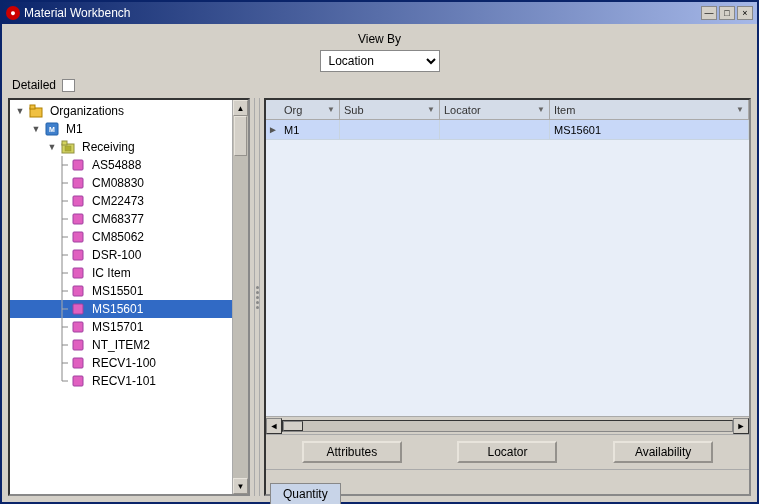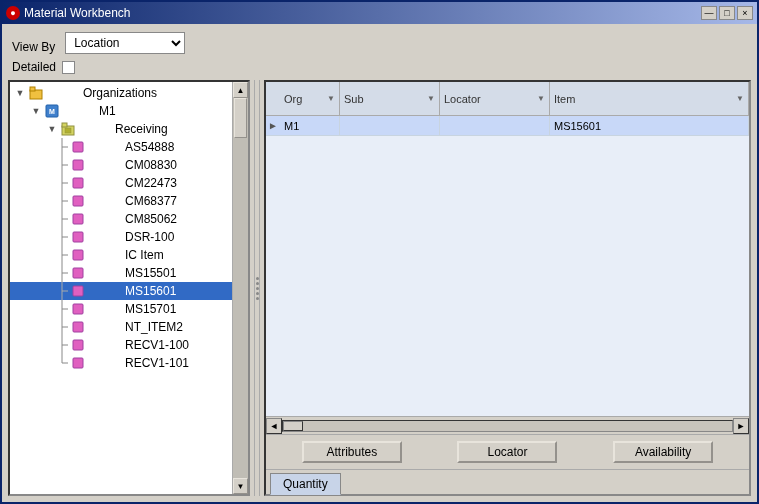--- a/index.html
+++ b/index.html
@@ -75,23 +75,24 @@
       display: flex;
       flex-direction: column;
       flex: 1;
       padding: 6px;
       gap: 4px;
     }
 
     
     .toolbar-row {
       display: flex;
-      align-items: flex-end;
-      gap: 10px;
+      align-items: center;
+      gap: 4px;
       padding: 2px 4px;
+      flex-direction: column;
     }
     .toolbar-label {
       font-size: 12px;
       color: #000;
     }
     .toolbar-select {
       height: 22px;
       width: 120px;
       background: white;
       border: 1px solid #888;
@@ -165,22 +166,21 @@
     .tree-icon {
       width: 16px;
       height: 16px;
       display: inline-flex;
       align-items: center;
       justify-content: center;
       flex-shrink: 0;
     }
     .tree-text {
       font-size: 12px;
-      padding-left: 0;
-      margin-left: 39px;
+      padding-left: 6px;
     }
 
     
     .right-panel {
       flex: 1;
       display: flex;
       flex-direction: column;
       border: 2px inset #888;
       background: #e8eef8;
     }
@@ -190,21 +190,21 @@
       flex: 1;
       overflow: hidden;
       display: flex;
       flex-direction: column;
     }
 
     .grid-header {
       display: flex;
       background: #d4dce8;
       border-bottom: 1px solid #aaa;
-      height: 34px;
+      height: 20px;
       align-items: center;
     }
     .grid-col-header {
       display: flex;
       align-items: center;
       justify-content: space-between;
       padding: 0 4px;
       font-size: 11px;
       color: #333;
       border-right: 1px solid #aaa;
@@ -316,21 +316,21 @@
       align-items: center;
       justify-content: center;
       height: 22px;
       padding: 0 12px;
       background: #d4d0c8;
       border: 1px solid #888;
       border-bottom: none;
       font-size: 12px;
       cursor: pointer;
       position: relative;
-      top: 1px;
+      top: 11px;
     }
     .tab-btn.active {
       background: #c8d4e8;
       border-bottom: 1px solid #c8d4e8;
       z-index: 1;
     }
 
     
     .splitter-handle {
       width: 6px;

